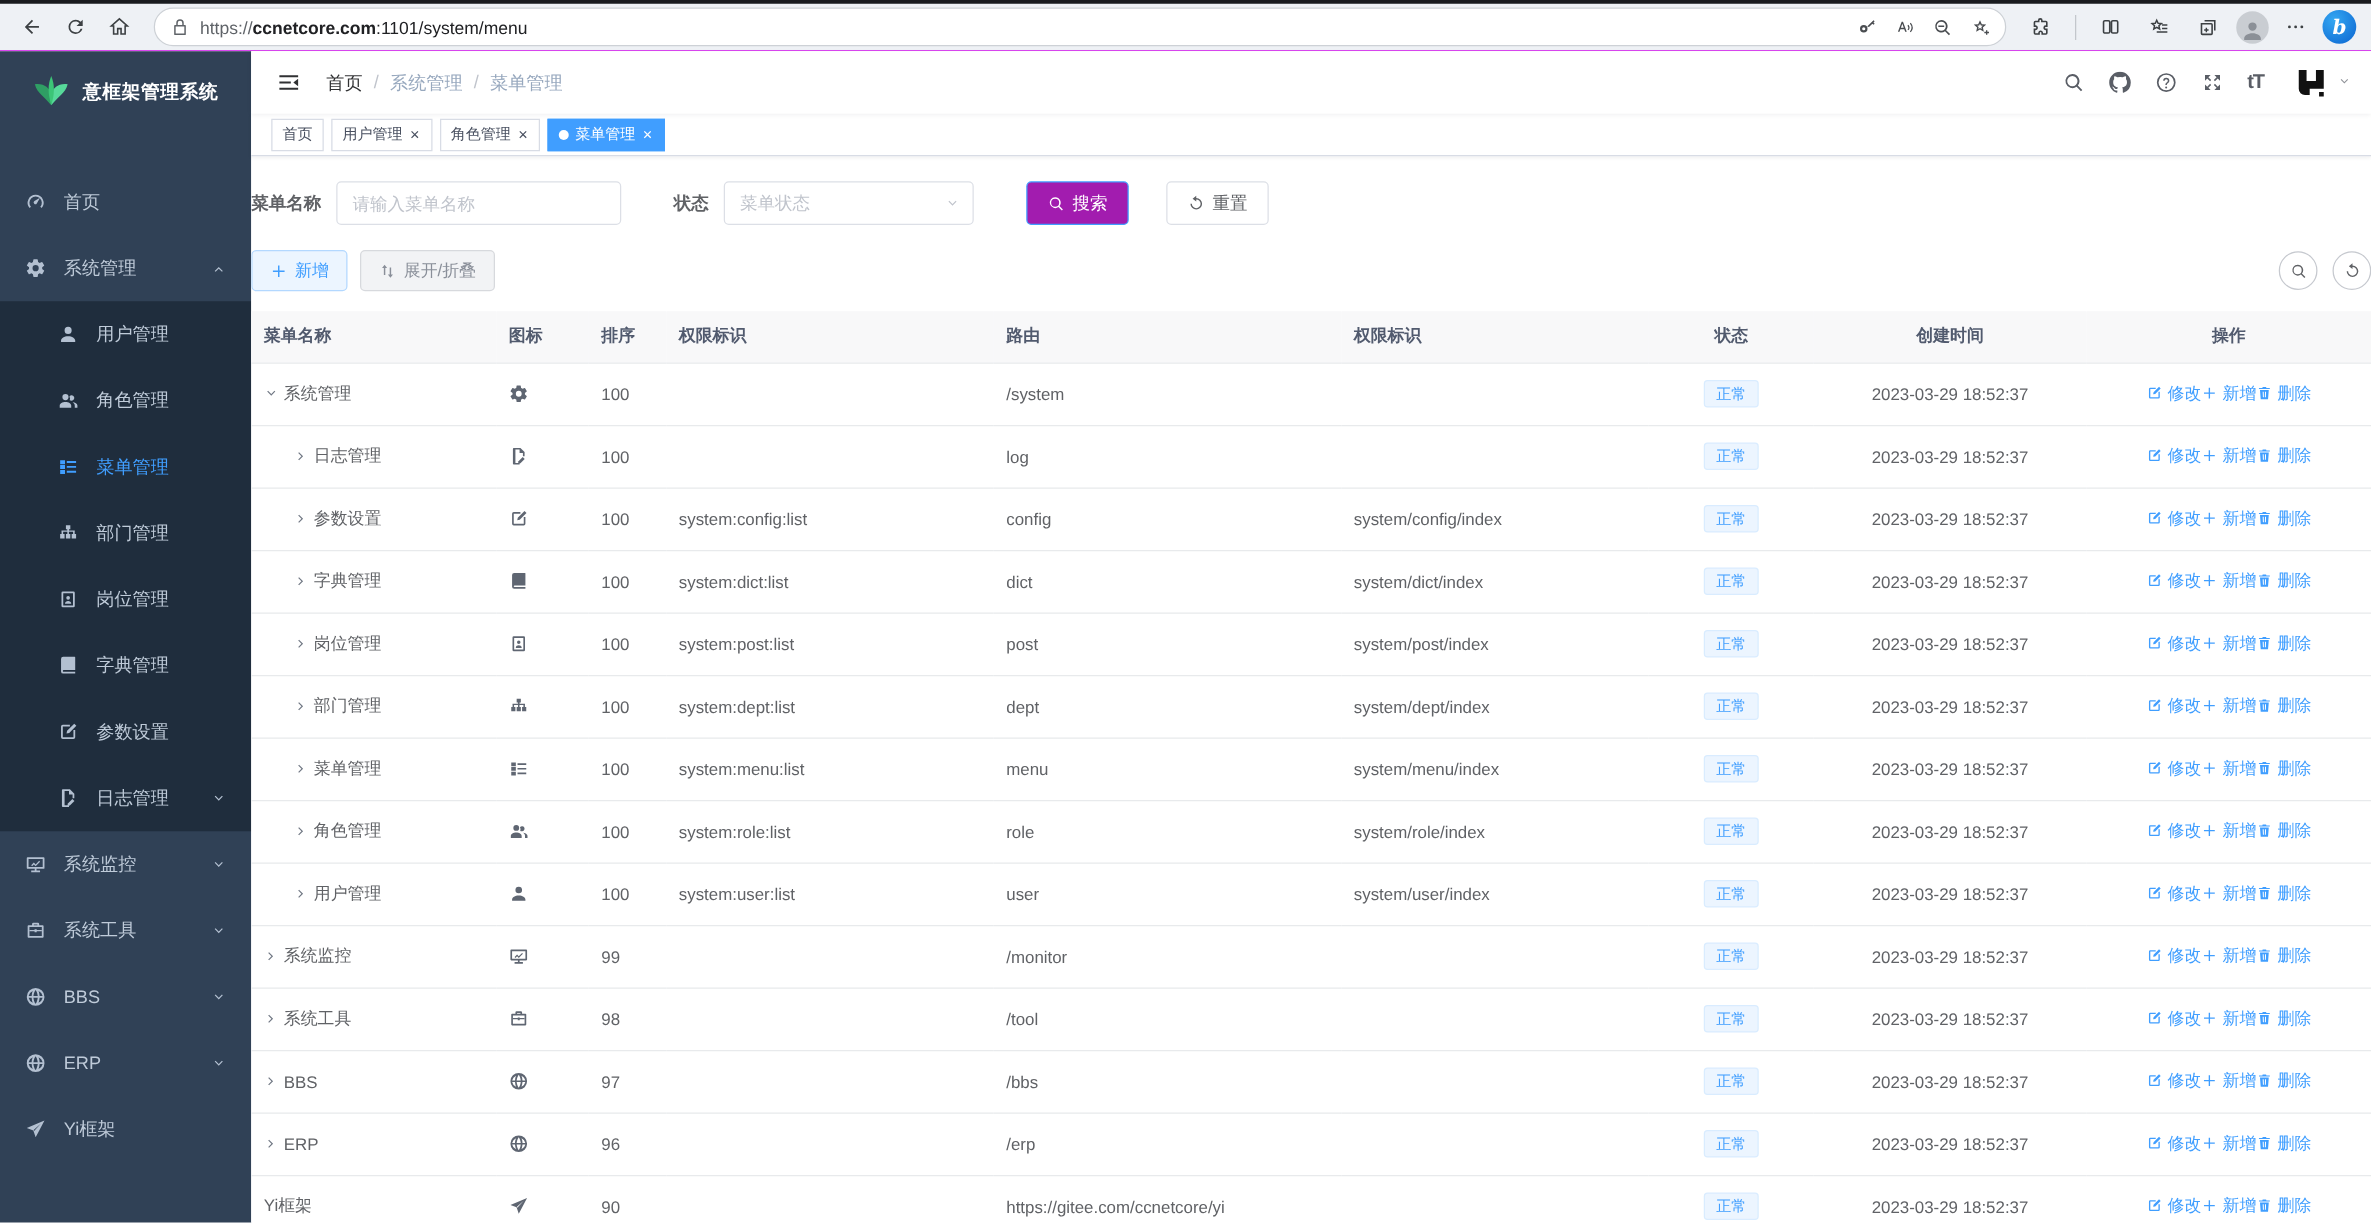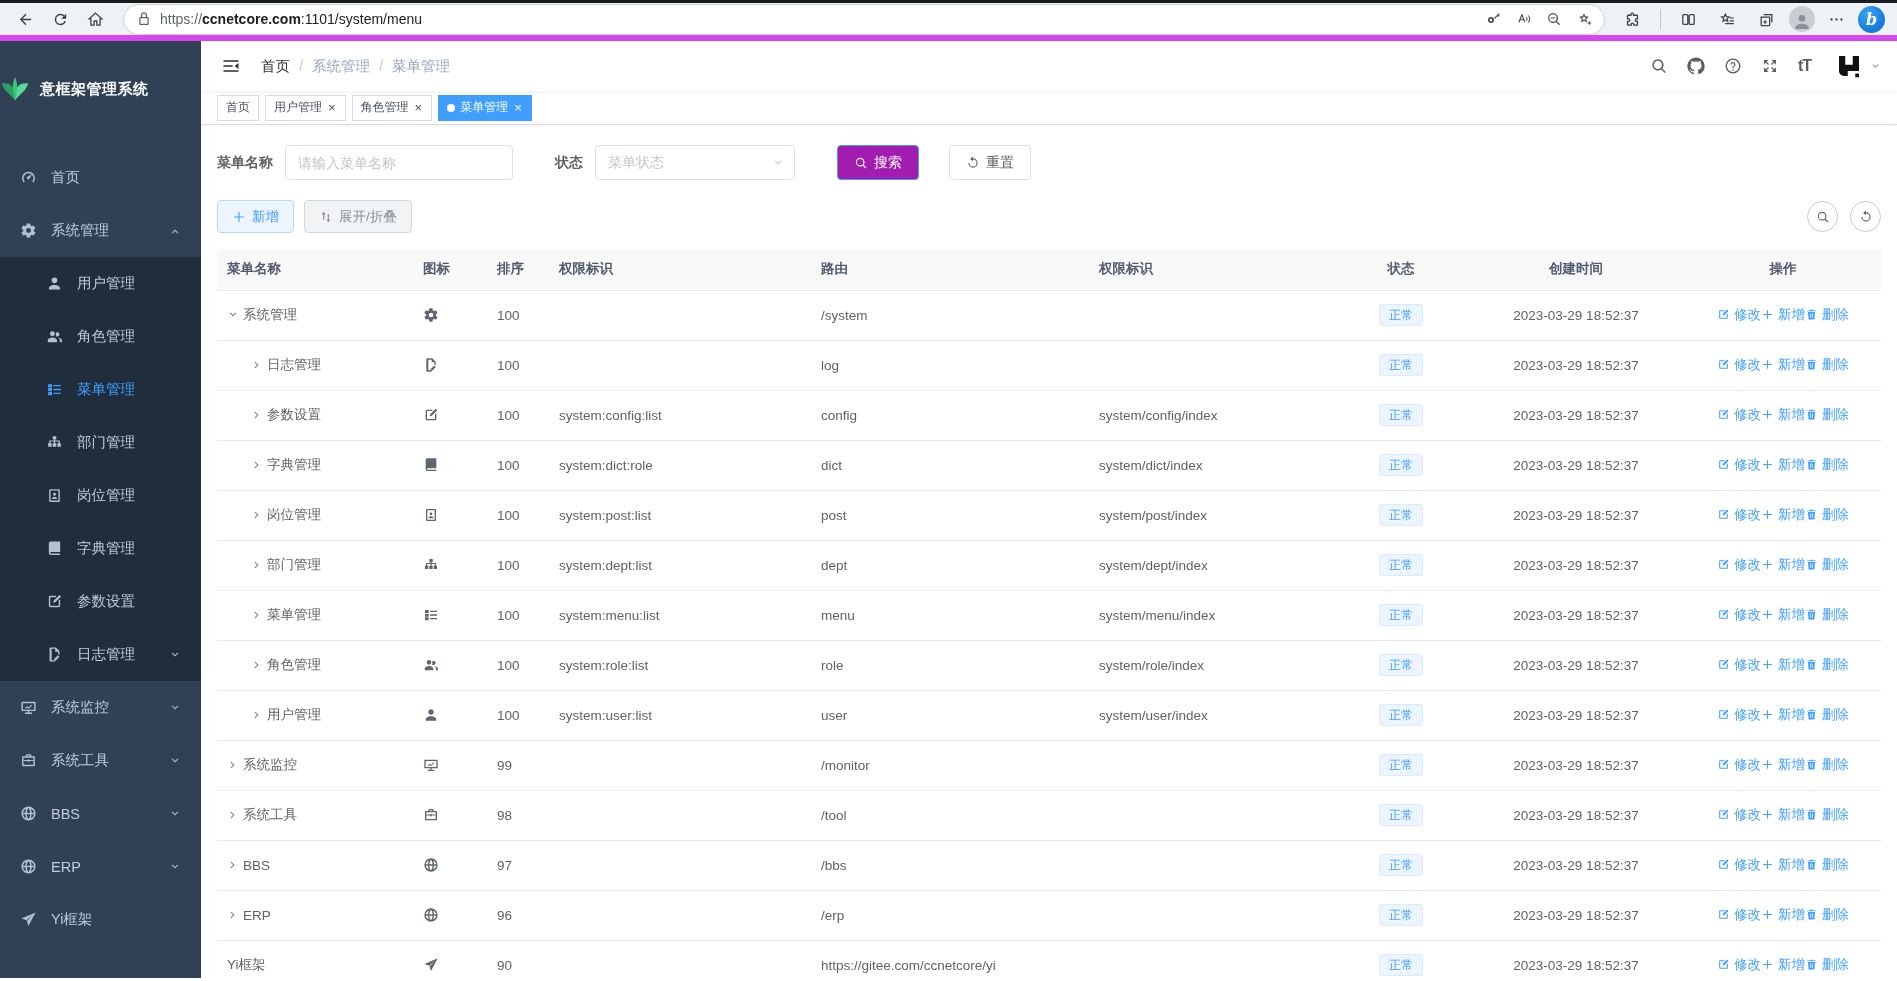--- a/index.html
+++ b/index.html
@@ -1,21 +1,21 @@
 <!DOCTYPE html>
 <html><head>
 <meta charset="utf-8">
 <style>
   * { box-sizing: border-box; margin: 0; padding: 0; }
   html,body { width:1897px; height:981px; overflow:hidden; }
   body { font-family:"Liberation Sans","DejaVu Sans",sans-serif; background:#fff; color:#303133; }
   .ic { width:16px; height:16px; fill:currentColor; flex:none; display:inline-block; vertical-align:middle; }
 
   
-  .browser { height:41px; background:#eef1f5; border-top:3px solid #191b1f; border-bottom:6px solid #d946ef;
+  .browser { height:41px; background:#eef1f5; border-top:3px solid #191b1f; border-bottom:1px solid #d946ef;
              display:flex; align-items:center; padding:0 10px; gap:4px; }
   .b-btn { width:31px; height:31px; border-radius:6px; display:flex; align-items:center; justify-content:center; color:#3c4043; }
   .b-btn .ic { width:17px; height:17px; }
   .url-pill { flex:1; height:31px; margin:0 8px; background:#fff; border:1px solid #cdd1d6; border-radius:16px;
               display:flex; align-items:center; padding:0 6px 0 12px; gap:8px; min-width:0; }
   .url-pill .lock { color:#5f6368; }
   .url-text { flex:1; font-size:14px; white-space:nowrap; overflow:hidden; }
   .url-text .dim { color:#5f6368; }
   .url-text .host { color:#202124; font-weight:700; }
   .url-text .rest { color:#202124; }
@@ -23,21 +23,21 @@
   .pill-ic .ic { width:16px; height:16px; }
   .b-divider { width:1px; height:20px; background:#c3c7cc; margin:0 4px; }
   .avatar-btn { width:26px; height:26px; border-radius:50%; background:#c9cdd2; display:flex; align-items:flex-end; justify-content:center; overflow:hidden; color:#8b9097;}
   .avatar-btn .ic { width:20px; height:20px; }
   .bing { width:27px; height:27px; border-radius:50%; background:radial-gradient(circle at 35% 30%, #34a7f2, #0b64d0); display:flex; align-items:center; justify-content:center; }
   .bing span{ color:#fff; font-weight:700; font-size:16px; font-family:"DejaVu Serif",serif; font-style:italic;}
 
   
   .app { display:flex; height:937px; }
   .sidebar { width:201px; background:#304156; color:#bfcbd9; flex:none; overflow:hidden; }
-  .logo { height:64px; display:flex; align-items:center; gap:10px;margin-top:16px; }
+  .logo { height:64px; display:flex; align-items:center; justify-content:center; gap:10px; }
   .logo-title { color:#fff; font-size:15px; font-weight:700; letter-spacing:.5px; }
   .side-nav { padding-top:30px; }
   .side-item { height:53px; display:flex; align-items:center; gap:14px; padding:0 20px; font-size:14.5px; cursor:pointer; }
   .side-item .ic { width:17px; height:17px; color:#b3c0d1; }
   .side-item.child { padding-left:46px; }
   .submenu { background:#1f2d3d; }
   .side-item.active { color:#409eff; }
   .side-item.active .ic { color:#409eff; }
   .arrow { margin-left:auto; color:#8a97a8; display:flex; }
   .arrow .ic { width:12px; height:12px; }
@@ -66,21 +66,21 @@
   
   .tags { height:34px; display:flex; align-items:center; gap:6px; padding:0 16px; background:#fff;
           border-bottom:1px solid #d8dce5; box-shadow:0 1px 3px rgba(0,0,0,.06); position:relative; z-index:2;}
   .tag { height:26px; display:inline-flex; align-items:center; gap:5px; padding:0 8px; border:1px solid #d8dce5;
          background:#fff; color:#495060; font-size:12px; cursor:pointer; }
   .tag .dot { width:8px; height:8px; border-radius:50%; background:#fff; display:inline-block; }
   .tag.active { background:#409eff; border-color:#409eff; color:#fff; }
   .tclose { font-size:13px; line-height:1; padding:0 1px; }
 
   
-  .content { flex:1; padding:20px 16px 0; overflow:hidden; }
+  .content { flex:1; padding:20px 0 0; overflow:hidden; }
   .filters { display:flex; align-items:center; }
   .f-label { font-size:14px; font-weight:700; color:#606266; margin-right:12px; }
   .f-input { width:228px; height:35px; border:1px solid #dcdfe6; border-radius:4px; padding:0 12px; font-size:14px;
              color:#606266; outline:none; font-family:inherit;}
   .f-input::placeholder { color:#c0c4cc; }
   .f-select { width:200px; height:35px; border:1px solid #dcdfe6; border-radius:4px; padding:0 10px 0 12px;
               display:flex; align-items:center; justify-content:space-between; color:#c0c4cc; font-size:14px; cursor:pointer;}
   .f-select .ic { width:12px; height:12px; color:#c0c4cc; }
   .gap-lg { width:42px; } .gap-md { width:30px; }
   .btn { height:35px; border-radius:4px; border:1px solid transparent; font-size:14px; display:inline-flex;
@@ -728,21 +728,21 @@
                       <use href="#sym-chevron-right-icon"></use>
                     </svg>
                   </span>
                   <span>字典管理</span>
                 </div>
               </td>
     <td><svg class="ic rowic">
                   <use href="#sym-book-icon"></use>
                 </svg></td>
     <td>100</td>
-    <td>system:dict:role</td>
+    <td>system:dict:list</td>
     <td>dict</td>
     <td>system/dict/index</td>
     <td class="c"><span class="status">正常</span></td>
     <td class="c">2023-03-29 18:52:37</td>
     <td class="c"><span class="ops">
       <a><svg class="ic ">
                       <use href="#sym-edit-icon"></use>
                     </svg>修改</a>
       <a><svg class="ic ">
                       <use href="#sym-plus-icon"></use>

